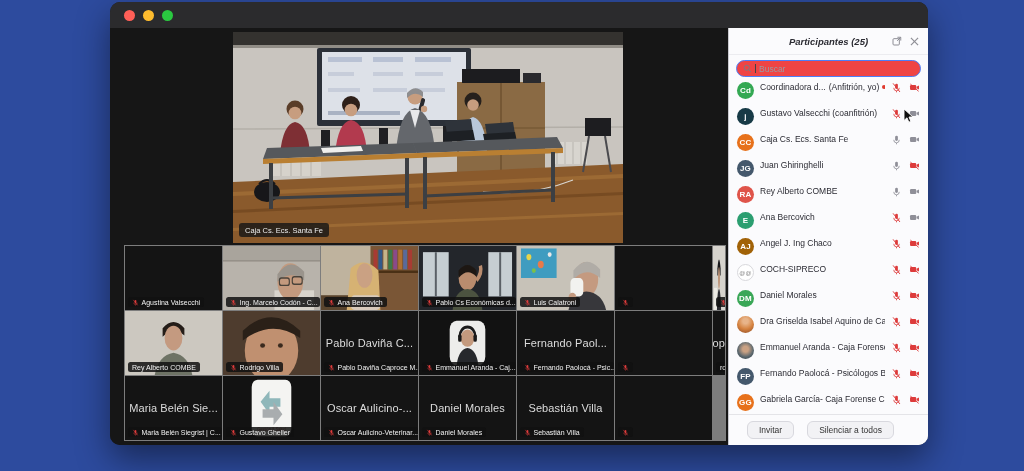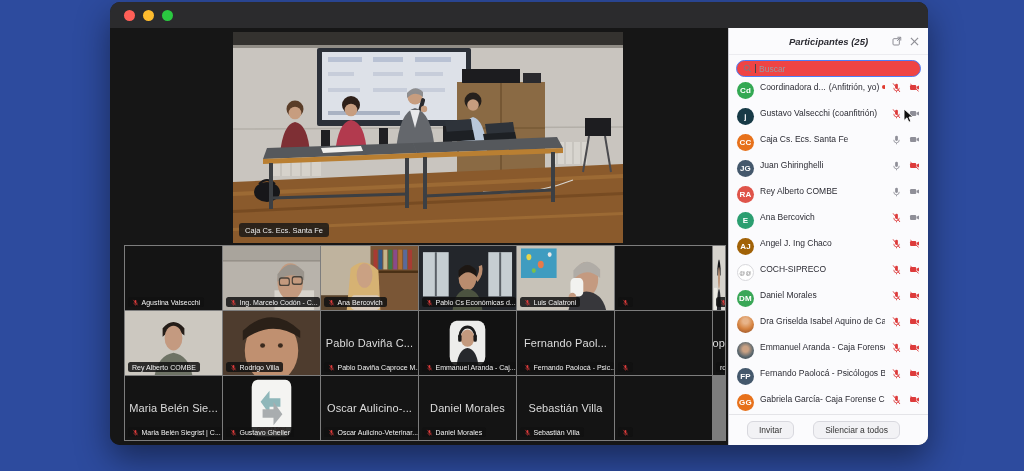--- a/index.html
+++ b/index.html
@@ -59,21 +59,21 @@
     align-items:center;justify-content:center;font-weight:bold;flex:none;letter-spacing:.2px;}
   .pav.logo{background:#fff;border:1px solid #d8d8dc;color:#8a8a8a;font-size:6px;font-weight:normal;box-sizing:border-box;}
   .pav.photo-griselda{background:radial-gradient(circle at 50% 30%,#e8b489 18%,#d4813e 55%,#8a4a28 100%);}
   .pav.photo-emmanuel{background:radial-gradient(circle at 50% 42%,#caa183 22%,#5a676e 60%,#2c3338 100%);}
   .pname{font-size:8.5px;color:#2b2b33;white-space:nowrap;overflow:hidden;flex:1;display:flex;align-items:center;gap:3px;}
   .pname .role{flex:none;}
   .dot{width:4px;height:4px;border-radius:50%;background:#e03a2f;flex:none;}
   .picons{display:flex;gap:7px;flex:none;align-items:center;}
   .picons svg{display:block;}
   .pfoot{height:30px;flex:none;border-top:1px solid #e4e4e8;display:flex;align-items:center;
-    gap:19px;padding:0 18px;background:#fbfbfd;}
+    gap:13px;padding:0 18px;background:#fbfbfd;}
   .fbtn{background:#f2f2f5;border:1px solid #d8d8de;border-radius:6px;font-size:8.5px;color:#333;
     padding:3px 11px;font-family:"Liberation Sans",sans-serif;white-space:nowrap;}
 
   #mouse-cursor{position:absolute;left:903px;top:108px;z-index:50;}
 </style>
 </head>
 <body>
 
 <div class="window">
   <div class="titlebar">

